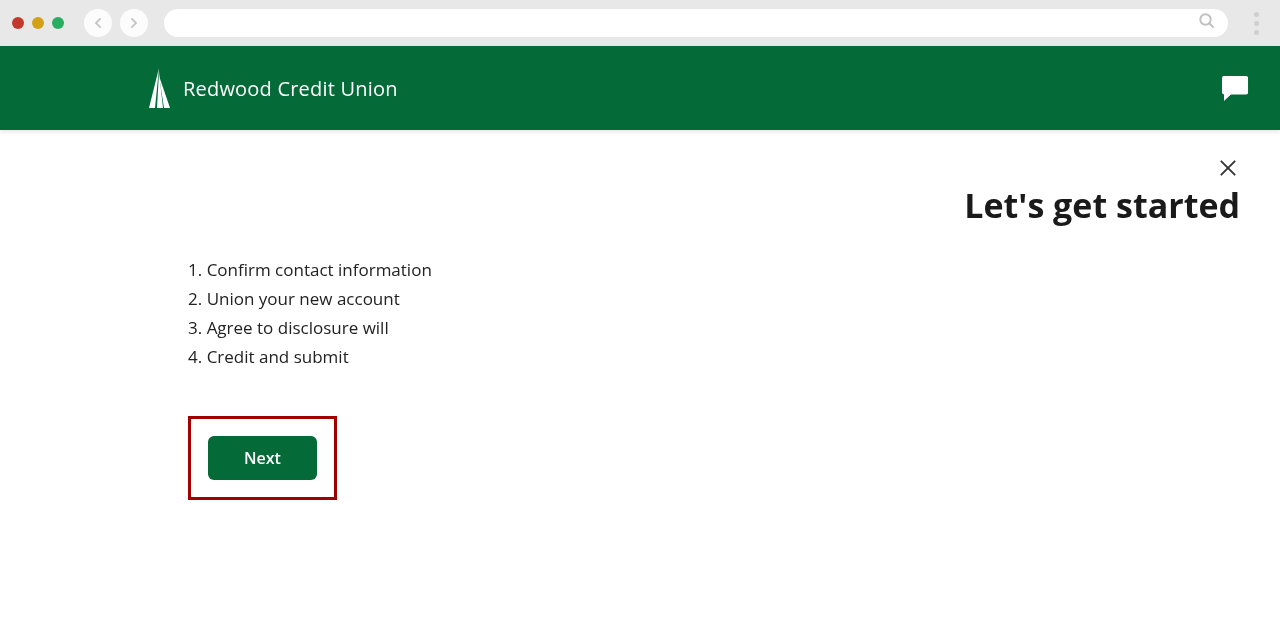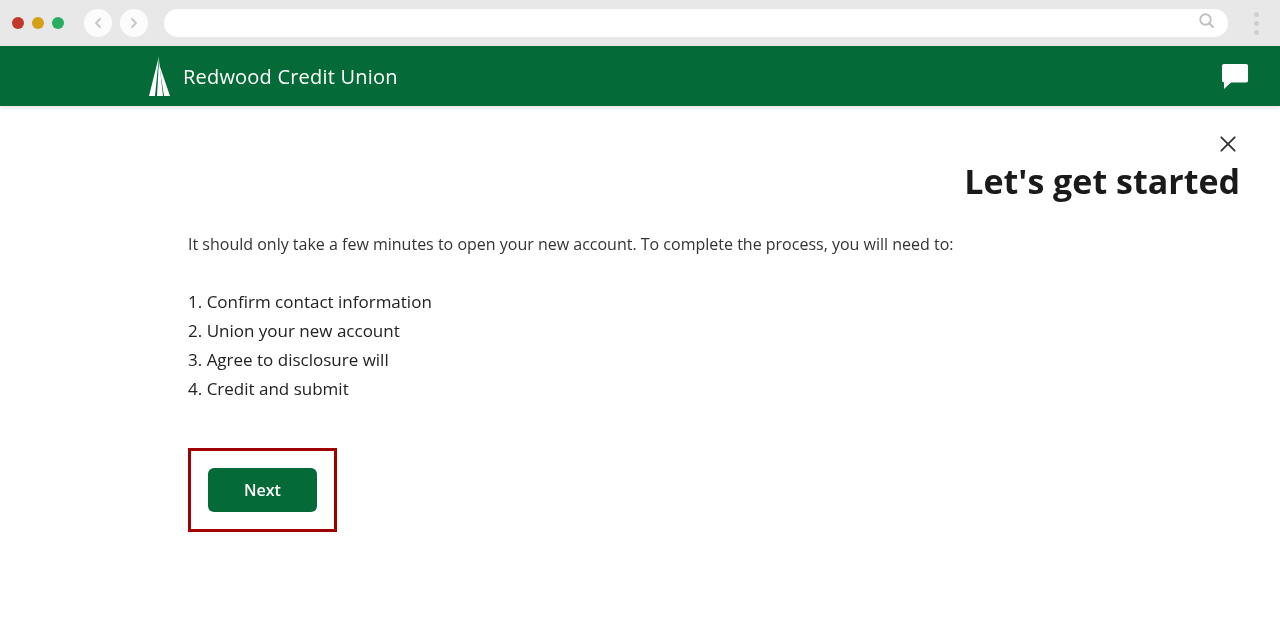--- a/index.html
+++ b/index.html
@@ -82,21 +82,21 @@
     }
     .menu-dots span {
       width: 5px;
       height: 5px;
       background: #cfcfcf;
       border-radius: 50%;
     }
     
     
     .app-header {
-      height: 60px;
+      height: 84px;
       background: #046a38;
       display: flex;
       align-items: center;
       padding: 0 30px 0 145px;
       box-shadow: 0 2px 4px rgba(0,0,0,0.1);
       position: relative;
     }
     .logo-wrap {
       display: flex;
       align-items: center;
@@ -245,21 +245,20 @@
 <div class="content">
   <div class="close-btn">
     <svg viewBox="0 0 24 24" fill="none" stroke="currentColor" stroke-linecap="round">
       <line x1="4" y1="4" x2="20" y2="20"></line>
       <line x1="20" y1="4" x2="4" y2="20"></line>
     </svg>
   </div>
   
   <h1 class="page-title">Let's get started</h1>
   
-  <p class="intro-text">It should only take a few minutes to open your new account. To complete the process, you will need to:</p>
   
   <ol class="steps">
     <li>Confirm contact information</li>
     <li>Union your new account</li>
     <li>Agree to disclosure will</li>
     <li>Credit and submit</li>
   </ol>
   
   <div class="next-wrap">
     <button class="next-btn">Next</button>

